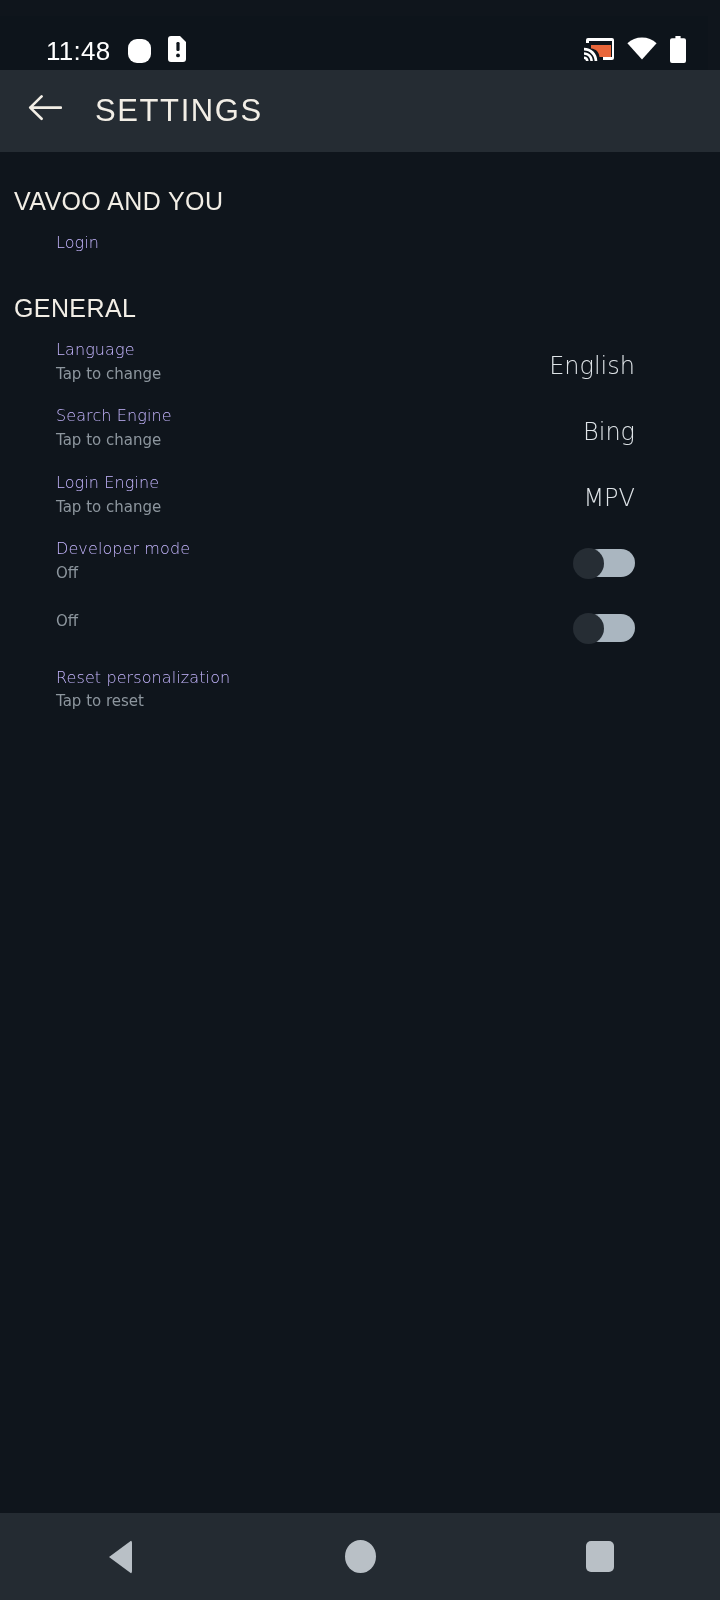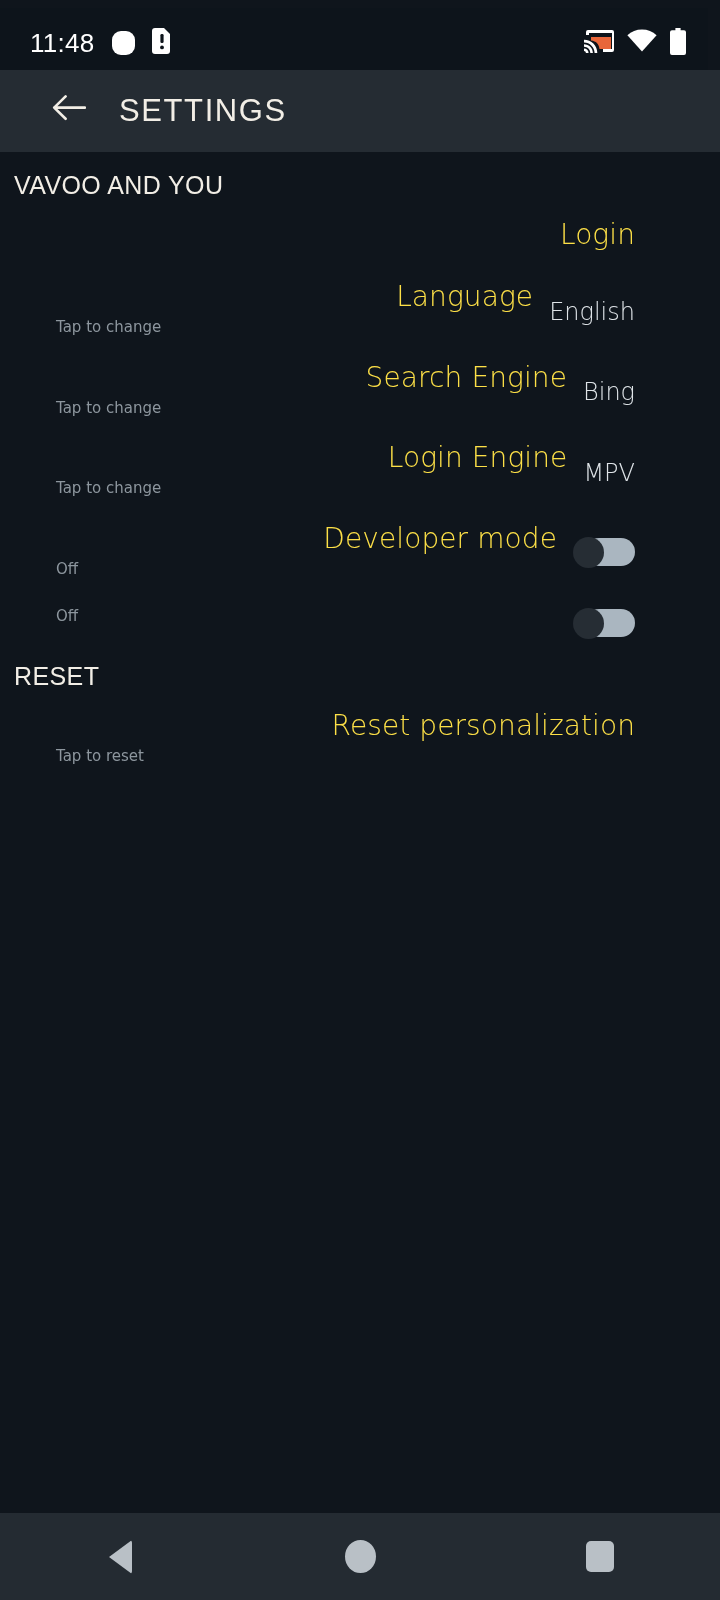--- a/index.html
+++ b/index.html
@@ -6,68 +6,67 @@
   html, body {
     width:720px; height:1600px;
     background:#0f151c;
     font-family:"DejaVu Sans", sans-serif;
     overflow:hidden;
   }
   .screen { position:relative; width:720px; height:1600px; background:#0f151c; }
 
   
   .statusbar {
-    position:absolute; top:8px; left:0; width:708px; height:70px;
+    position:absolute; top:16px; left:0; width:708px; height:70px;
     background:#0d141b;
     display:flex; align-items:center; justify-content:space-between;
-    padding:0 22px 0 30px;
+    padding:0 22px 0 46px;
   }
   .sb-left { display:flex; align-items:center; gap:17px; }
   .sb-time {
     color:#ffffff; font-size:26px; letter-spacing:0.3px;
     font-family:"Liberation Sans", sans-serif;
   }
   .sb-dot { width:23px; height:24px; background:#ffffff; border-radius:9px; }
   .sb-right { display:flex; align-items:center; gap:13px; }
 
   
   .appbar {
     position:absolute; top:70px; left:0; width:720px; height:82px;
-    background:#252c33; display:flex; align-items:center;padding-left:24px;
+    background:#252c33; display:flex; align-items:center;
   }
   .back-btn {
     width:62px; margin-left:14px;
     display:flex; align-items:center; justify-content:center;
   }
   .appbar-title {
     color:#f2eee6; font-size:31px; letter-spacing:1.6px;
     font-family:"Liberation Sans", sans-serif; font-weight:400;
     margin-left:19px;
   }
 
   
   .content {
     position:absolute; top:152px; left:0; width:657px; height:1361px;
-    background:#0f151c; padding-top:11px;
+    background:#0f151c; padding-top:27px;
   }
   .section-header {
     color:#f2eee6; font-size:25px; letter-spacing:0.4px;
     font-family:"Liberation Sans", sans-serif; font-weight:400;
     padding:8px 0 8px 14px;
   }
   .row {
     position:relative; display:flex; align-items:flex-start;
     padding:10px 22px 12px 56px; min-height:62px;
   }
   .row-texts { flex:1 1 auto; min-width:0; }
   .row-title {
-    color:#fde047; font-size:28px; line-height:1.18;
+    color:#c4b5fd; font-size:16px; line-height:1.18;
     font-family:"DejaVu Sans", sans-serif; font-weight:300;
     letter-spacing:0.1px;
-    text-align:right;
   }
   .row-sub {
     color:#8d969e; font-size:15px; line-height:1.5; margin-top:3px;
     font-family:"DejaVu Sans", sans-serif; font-weight:400;
   }
   .row-value {
     color:#dfe4e8; font-size:24px; font-weight:300;
     font-family:"DejaVu Sans", sans-serif;
     align-self:center; white-space:nowrap; margin-left:16px;
   }
@@ -161,20 +160,21 @@
 
     <div class="section-header">VAVOO AND YOU</div>
 
     <div class="row">
       <div class="row-texts">
         <div class="row-title">Login</div>
       </div>
     </div>
 
 
+    <div class="section-header">GENERAL</div>
 
     <div class="row has-value">
       <div class="row-texts">
         <div class="row-title">Language</div>
         <div class="row-sub">Tap to change</div>
       </div>
       <div class="row-value">English</div>
     </div>
 
     <div class="row has-value">
@@ -207,21 +207,20 @@
     <div class="row">
       <div class="row-texts">
         <div class="row-sub">Off</div>
       </div>
       <div class="toggle">
         <div class="toggle-track"></div>
         <div class="toggle-knob"></div>
       </div>
     </div>
 
-    <div class="section-header">RESET</div>
 
     <div class="row">
       <div class="row-texts">
         <div class="row-title">Reset personalization</div>
         <div class="row-sub">Tap to reset</div>
       </div>
     </div>
 
   </div>
 

